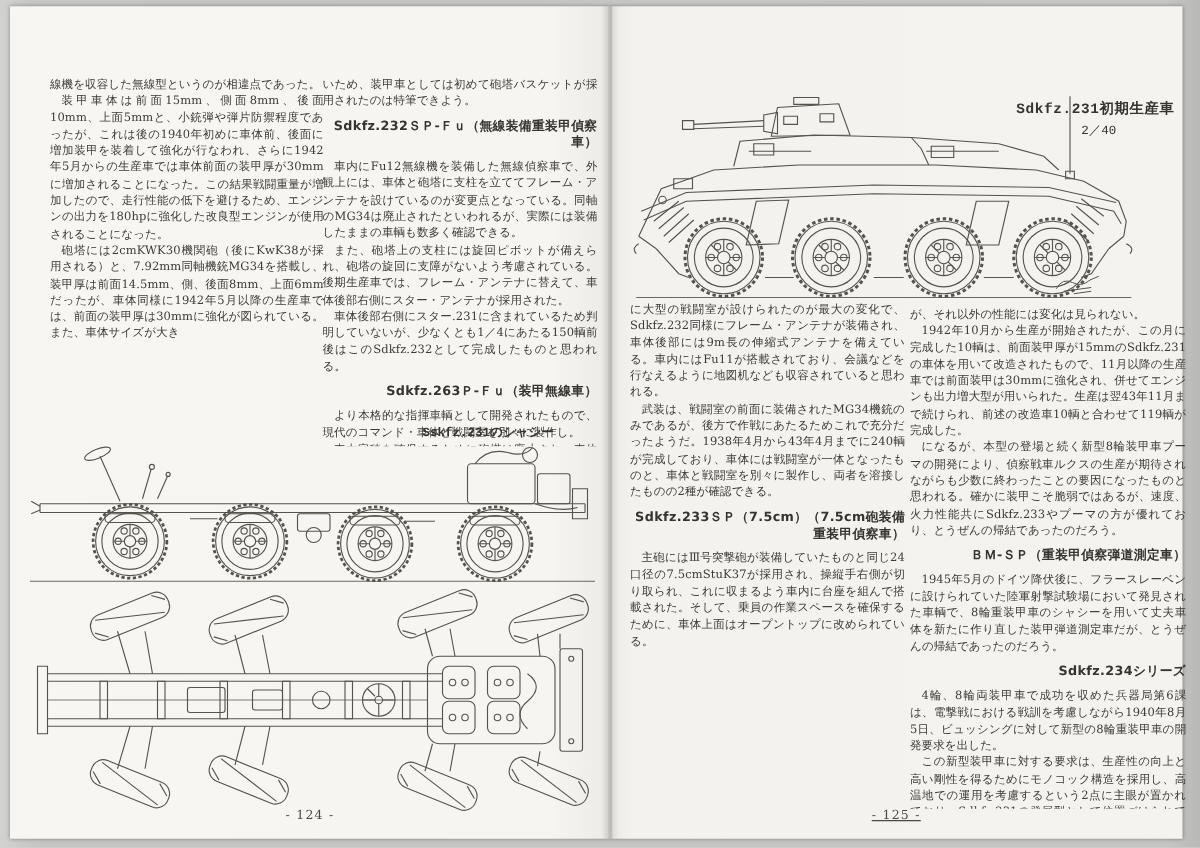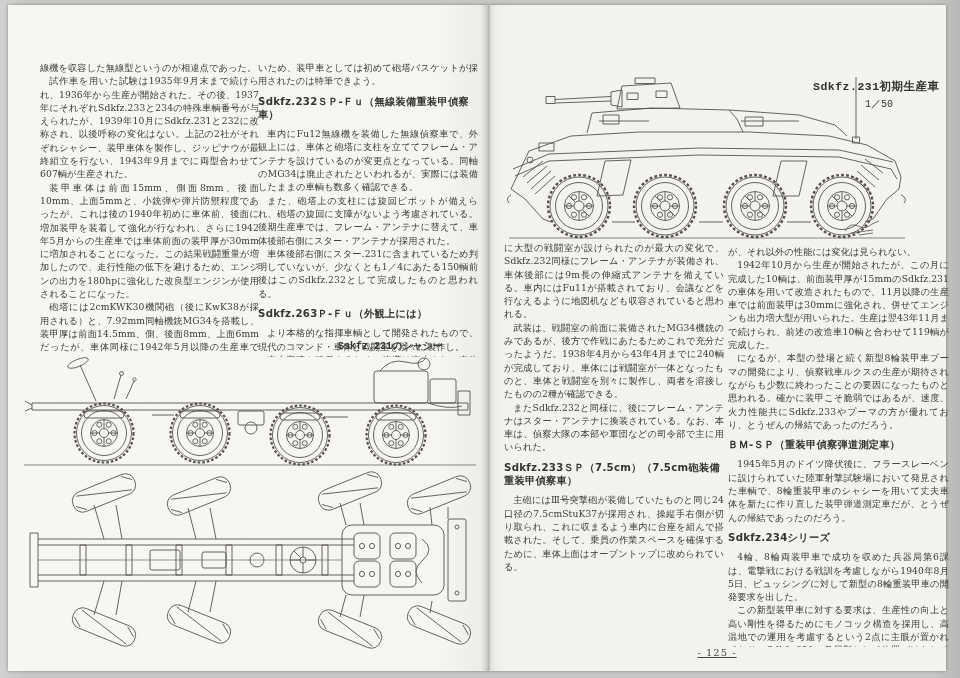--- a/index.html
+++ b/index.html
@@ -26,21 +26,21 @@
     position:absolute;
     font-size:9.2px; line-height:13.3px;
     text-align:justify;
     letter-spacing:0.1px;
     overflow:hidden;
   }
   .col p { text-indent:1em; }
   .col p.cont { text-indent:0; }
   .col-heading {
     font-family:"DejaVu Sans","Liberation Sans",sans-serif;
-    font-weight:bold; font-size:10.2px; text-align:left;
+    font-weight:bold; font-size:10.2px; text-align:right;
     margin:7px 0 6px 0; letter-spacing:0.3px; color:#35342f;
   }
   .caption {
     position:absolute;
     font-family:Liberation Mono, monospace;
     font-weight:bold; color:#34332e;
   }
   .page-number {
     position:absolute; bottom:13px;
     font-size:10px; letter-spacing:1px; text-align:center; color:#4a4945;
@@ -51,32 +51,31 @@
 </style>
 </head>
 <body>
 
 <div class="spread">
 
   <div class="page page-left">
 
     <div class="col" style="left:32px; top:56px; width:219px; height:292px;">
       <p class="cont">線機を収容した無線型というのが相違点であった。</p>
-      <p>試作車を用いた試験は1935年9月末まで続けられ、1936年から生産が開始された。その後、1937年にそれぞれSdkfz.233と234の特殊車輌番号が与えられたが、1939年10月にSdkfz.231と232に改称され、以後呼称の変化はない。上記の2社がそれぞれシャシー、装甲車体を製作し、ジッピナウが最終組立を行ない、1943年9月までに両型合わせて607輌が生産された。</p>
       <p>装甲車体は前面15mm、側面8mm、後面10mm、上面5mmと、小銃弾や弾片防禦程度であったが、これは後の1940年初めに車体前、後面に増加装甲を装着して強化が行なわれ、さらに1942年5月からの生産車では車体前面の装甲厚が30mmに増加されることになった。この結果戦闘重量が増加したので、走行性能の低下を避けるため、エンジンの出力を180hpに強化した改良型エンジンが使用されることになった。</p>
       <p>砲塔には2cmKWK30機関砲（後にKwK38が採用される）と、7.92mm同軸機銃MG34を搭載し、装甲厚は前面14.5mm、側、後面8mm、上面6mmだったが、車体同様に1942年5月以降の生産車では、前面の装甲厚は30mmに強化が図られている。また、車体サイズが大き</p>
     </div>
 
     <div class="col" style="left:250px; top:56px; width:220px; height:296px;">
       <p class="cont">いため、装甲車としては初めて砲塔バスケットが採用されたのは特筆できよう。</p>
       <h3 class="col-heading">Sdkfz.232ＳＰ-Ｆｕ（無線装備重装甲偵察車）</h3>
       <p>車内にFu12無線機を装備した無線偵察車で、外観上には、車体と砲塔に支柱を立ててフレーム・アンテナを設けているのが変更点となっている。同軸のMG34は廃止されたといわれるが、実際には装備したままの車輌も数多く確認できる。</p>
       <p>また、砲塔上の支柱には旋回ピボットが備えられ、砲塔の旋回に支障がないよう考慮されている。後期生産車では、フレーム・アンテナに替えて、車体後部右側にスター・アンテナが採用された。</p>
       <p>車体後部右側にスター.231に含まれているため判明していないが、少なくとも1／4にあたる150輌前後はこのSdkfz.232として完成したものと思われる。</p>
-      <h3 class="col-heading">Sdkfz.263Ｐ-Ｆｕ（外観上には）</h3>
+      <h3 class="col-heading">Sdkfz.263Ｐ-Ｆｕ（装甲無線車）</h3>
       <p>より本格的な指揮車輌として開発されたもので、現代のコマンド・車体と戦闘室を別々に製作し。</p>
       <p>車内容積を確保するために砲塔は廃止され、車体上面</p>
     </div>
 
     <div class="caption" style="left:330px; top:334px; font-size:10px;">Sskfz.231のシャシー</div>
 
     <svg class="drawing" style="left:16px; top:348px;" width="452" height="305" viewBox="0 0 452 305">
       <defs>
         <g id="swheel" class="lineart">
           <circle r="29.5" stroke-dasharray="2.6 2" stroke-width="2.2"></circle>
@@ -184,20 +183,21 @@
         <use href="#pwheel" transform="translate(326 138) rotate(-22)"></use>
         <use href="#pwheel" transform="translate(415 142) rotate(-22)"></use>
 
         <use href="#pwheel" transform="translate(80 274) rotate(22)"></use>
         <use href="#pwheel" transform="translate(175 271) rotate(22)"></use>
         <use href="#pwheel" transform="translate(326 276) rotate(22)"></use>
         <use href="#pwheel" transform="translate(415 272) rotate(22)"></use>
       </g>
     </svg>
 
+    <div class="page-number" style="left:120px; width:240px;">- 124 -</div>
   </div>
 
   <div class="page page-right">
 
     <svg class="drawing" style="left:12px; top:44px;" width="418" height="192" viewBox="0 0 418 192">
       <defs>
         <g id="awheel" class="lineart">
           <circle r="31" stroke-dasharray="2.8 2.2" stroke-width="2.4"></circle>
           <circle r="29"></circle>
             <circle r="23.5"></circle>
@@ -254,26 +254,25 @@
         <use href="#awheel" x="256" y="157"></use>
         <use href="#awheel" x="343" y="157"></use>
 
         <path d="M10 189 H406" stroke-width="0.7"></path>
 
         <path d="M346 182 q5 -9 13 -5 q7 4 14 -2 l7 -3 M352 184 l22 -3 M360 186 l14 -2" stroke-width="0.8"></path>
       </g>
     </svg>
 
     <div class="caption" style="left:326px; top:74px; font-size:11.5px; letter-spacing:0.5px;">Sdkfz.231初期生産車</div>
-    <div class="caption" style="left:378px; top:92px; font-size:10px; font-weight:normal;">1／50</div>
+    <div class="caption" style="left:378px; top:92px; font-size:10px; font-weight:normal;">2／40</div>
 
     <div class="col" style="left:17px; top:236px; width:220px; height:404px;">
       <p class="cont">に大型の戦闘室が設けられたのが最大の変化で、Sdkfz.232同様にフレーム・アンテナが装備され、車体後部には9m長の伸縮式アンテナを備えている。車内にはFu11が搭載されており、会議などを行なえるように地図机なども収容されていると思われる。</p>
       <p>武装は、戦闘室の前面に装備されたMG34機銃のみであるが、後方で作戦にあたるためこれで充分だったようだ。1938年4月から43年4月までに240輌が完成しており、車体には戦闘室が一体となったものと、車体と戦闘室を別々に製作し、両者を溶接したものの2種が確認できる。</p>
-      <p>またSdkfz.232と同様に、後にフレーム・アンテナはスター・アンテナに換装されている。なお、本車は、偵察大隊の本部や軍団などの司令部で主に用いられた。</p>
       <h3 class="col-heading">Sdkfz.233ＳＰ（7.5cm）（7.5cm砲装備重装甲偵察車）</h3>
       <p>主砲にはⅢ号突撃砲が装備していたものと同じ24口径の7.5cmStuK37が採用され、操縦手右側が切り取られ、これに収まるよう車内に台座を組んで搭載された。そして、乗員の作業スペースを確保するために、車体上面はオープントップに改められている。</p>
 
     </div>
 
     <div class="col" style="left:241px; top:240px; width:221px; height:402px;">
       <p class="cont">が、それ以外の性能には変化は見られない。</p>
       <p>1942年10月から生産が開始されたが、この月に完成した10輌は、前面装甲厚が15mmのSdkfz.231の車体を用いて改造されたもので、11月以降の生産車では前面装甲は30mmに強化され、併せてエンジンも出力増大型が用いられた。生産は翌43年11月まで続けられ、前述の改造車10輌と合わせて119輌が完成した。</p>
       <p>になるが、本型の登場と続く新型8輪装甲車プーマの開発により、偵察戦車ルクスの生産が期待されながらも少数に終わったことの要因になったものと思われる。確かに装甲こそ脆弱ではあるが、速度、火力性能共にSdkfz.233やプーマの方が優れており、とうぜんの帰結であったのだろう。</p>
       <h3 class="col-heading">ＢＭ-ＳＰ（重装甲偵察弾道測定車）</h3>

